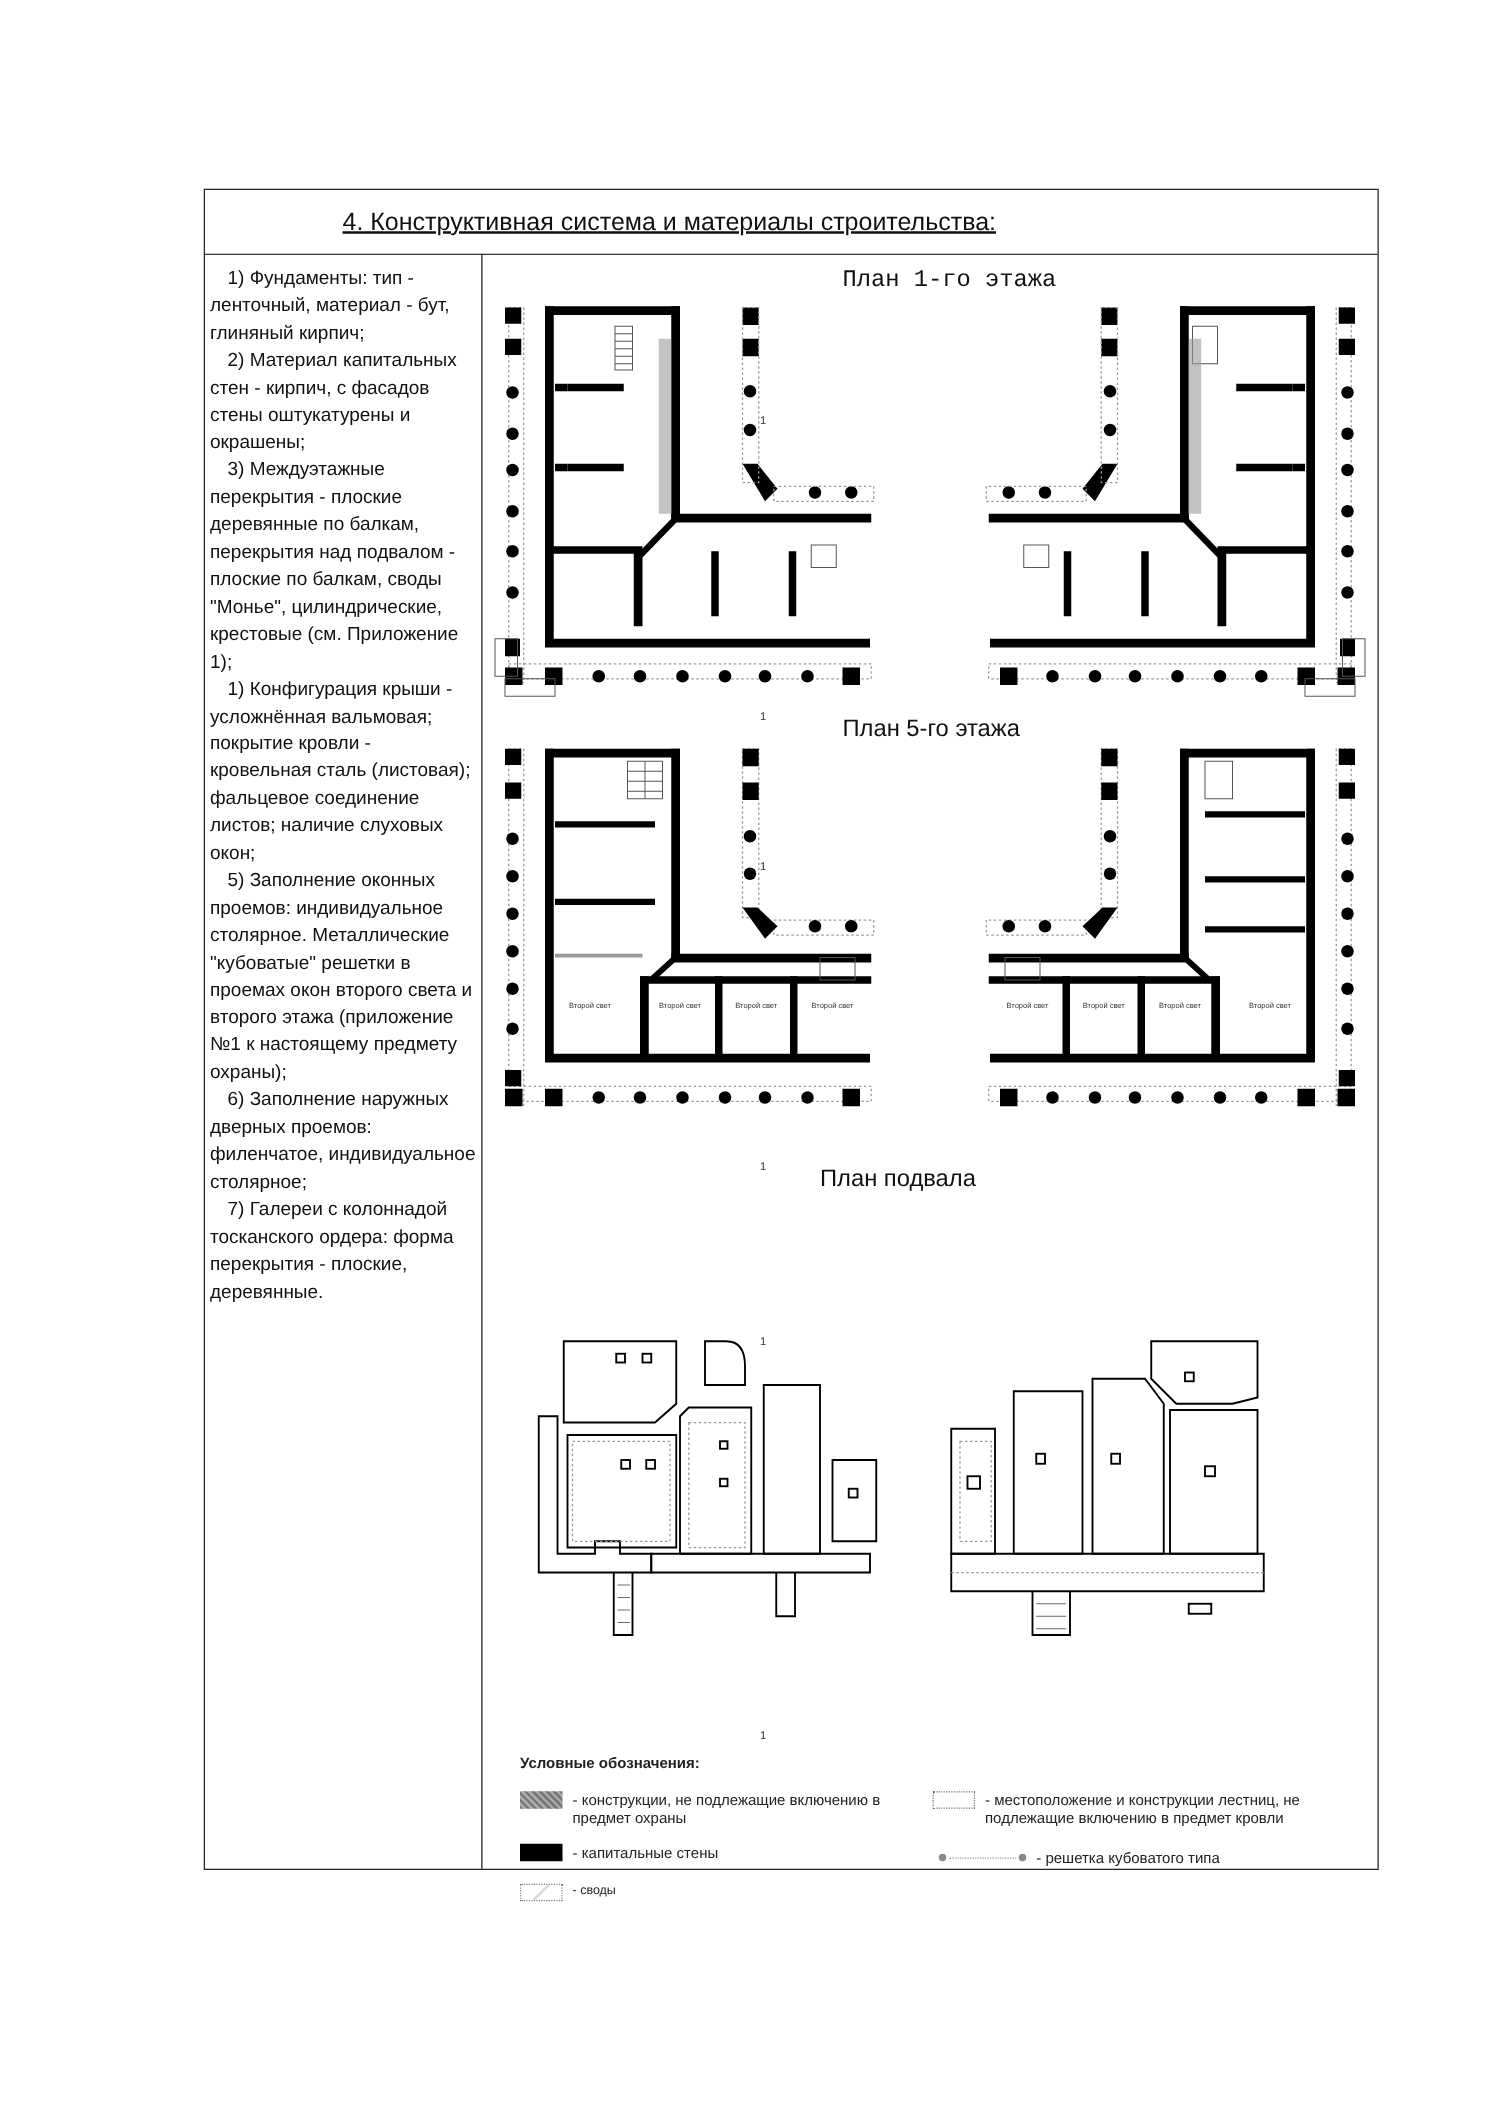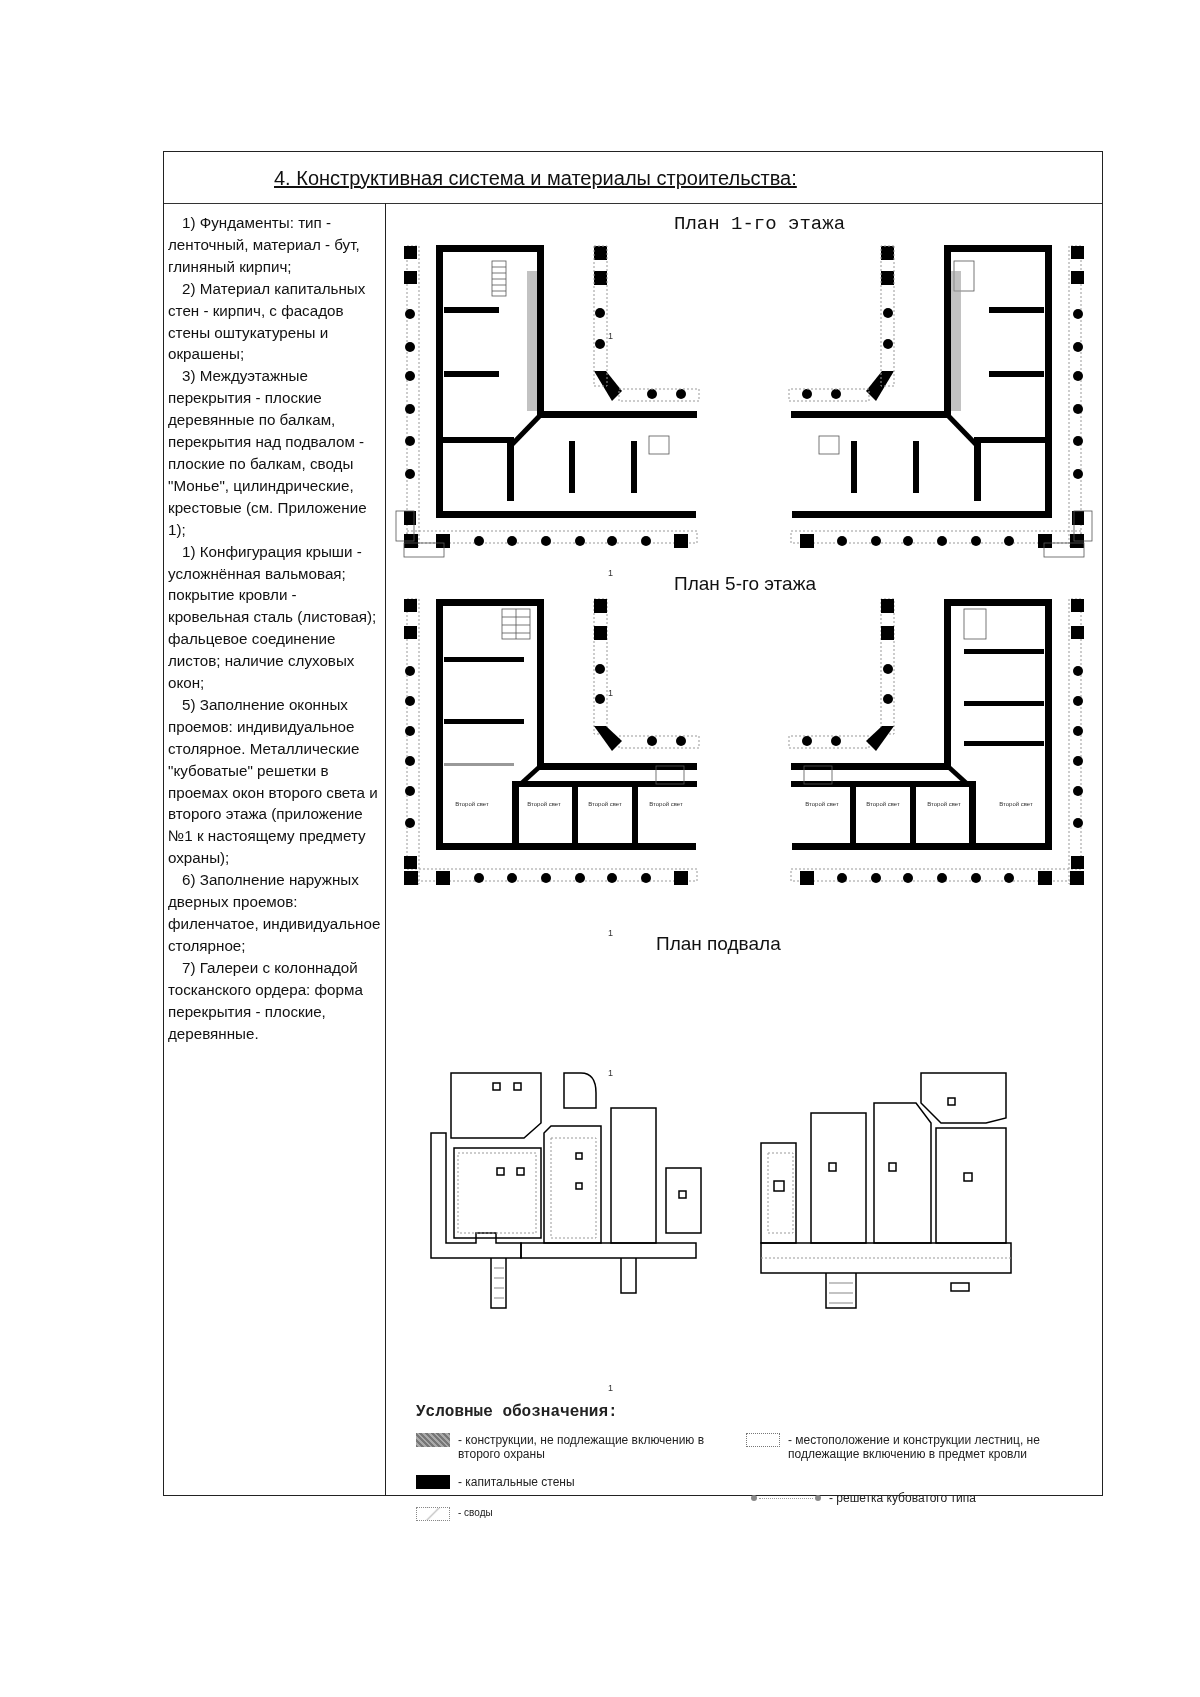--- a/index.html
+++ b/index.html
@@ -8,21 +8,21 @@
   .header-row { position:absolute; left:0; top:0; width:100%; height:51px; border-bottom:1.5px solid #333; }
   .section-title { position:absolute; left:110px; top:15px; font-size:20px; text-decoration:underline; letter-spacing:0px; }
   .left-col { position:absolute; left:0; top:51px; width:222px; height:1292px; border-right:1.5px solid #222; box-sizing:border-box; }
   .left-text { padding:9px 3px 0 4px; font-size:15.2px; line-height:21.9px; }
   .left-text p { margin:0; }
   .left-text .item-start { text-indent:14px; }
   .right-col { position:absolute; left:222px; top:51px; width:716px; height:1292px; }
   .plan-title { position:absolute; font-size:19px; }
   .plan { position:absolute; }
   .legend { position:absolute; left:30px; top:1200px; width:690px; font-size:12px; color:#222; }
-  .legend-title { font-weight:bold; font-size:16px; margin-bottom:14px; font-family:Liberation Mono, monospace; }
+  .legend-title { font-weight:bold; font-size:12px; margin-bottom:14px; font-family:Liberation Sans, sans-serif; }
   .lg-item { position:absolute; display:flex; align-items:flex-start; }
   .swatch { width:34px; height:14px; margin-right:8px; flex:none; box-sizing:border-box; }
   .sw-gray { background:repeating-linear-gradient(45deg,#777 0 2px,#aaa 2px 4px); }
   .sw-black { background:#000; }
   .sw-outline { border:1px dotted #777; background:#fff; }
   .sw-vault { border:1px dotted #888; background:linear-gradient(135deg,transparent 45%,#ccc 50%,transparent 55%); }
   .dots-sample { width:70px; height:14px; margin-right:8px; flex:none; position:relative; }
   .dots-sample::before, .dots-sample::after { content:""; position:absolute; top:4px; width:6px; height:6px; border-radius:50%; background:#888; }
   .dots-sample::before { left:0; } .dots-sample::after { right:0; }
   .dots-sample span { position:absolute; left:8px; right:8px; top:7px; border-top:1px dotted #999; }
@@ -357,31 +357,31 @@
           <line x1="433" y1="240" x2="457" y2="240"></line>
       </g>
     </svg>
     <div class="mark" style="left:222px;top:865px;">1</div>
     <div class="mark" style="left:222px;top:1180px;">1</div>
 
     <div class="legend">
       <div class="legend-title">Условные обозначения:</div>
       <div class="lg-item" style="left:0;top:30px;width:300px;">
         <span class="swatch sw-gray"></span>
-        <span>- конструкции, не подлежащие включению в второго охраны</span>
+        <span>- конструкции, не подлежащие включению в предмет охраны</span>
       </div>
       <div class="lg-item" style="left:330px;top:30px;width:330px;">
         <span class="swatch sw-outline"></span>
         <span>- местоположение и конструкции лестниц, не подлежащие включению в предмет кровли</span>
       </div>
       <div class="lg-item" style="left:0;top:72px;width:300px;">
         <span class="swatch sw-black"></span>
         <span>- капитальные стены</span>
       </div>
-      <div class="lg-item" style="left:335px;top:76px;width:300px;margin-top:12px;">
+      <div class="lg-item" style="left:335px;top:76px;width:300px;">
         <span class="dots-sample">
             <span></span>
           </span>
         <span>- решетка кубоватого типа</span>
       </div>
       <div class="lg-item" style="left:0;top:104px;width:300px;font-size:10px;">
         <span class="swatch sw-vault"></span>
         <span>- своды</span>
       </div>
     </div>

